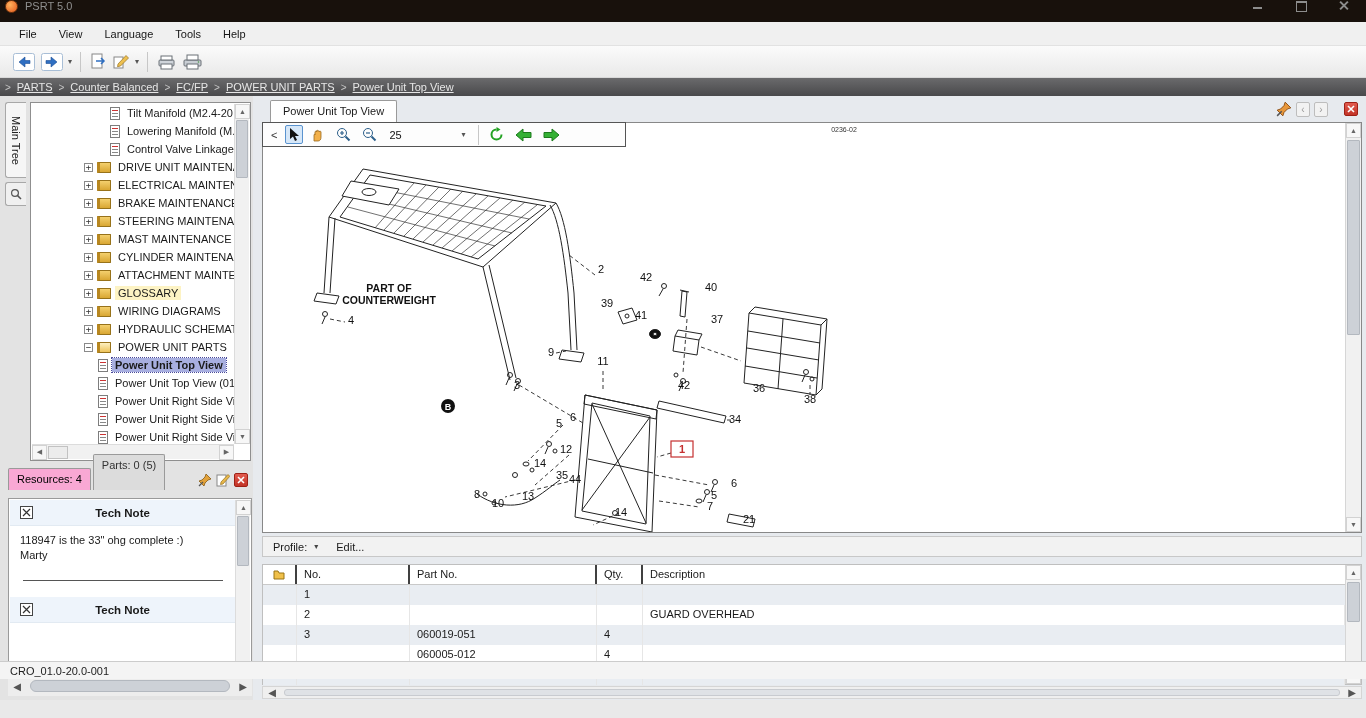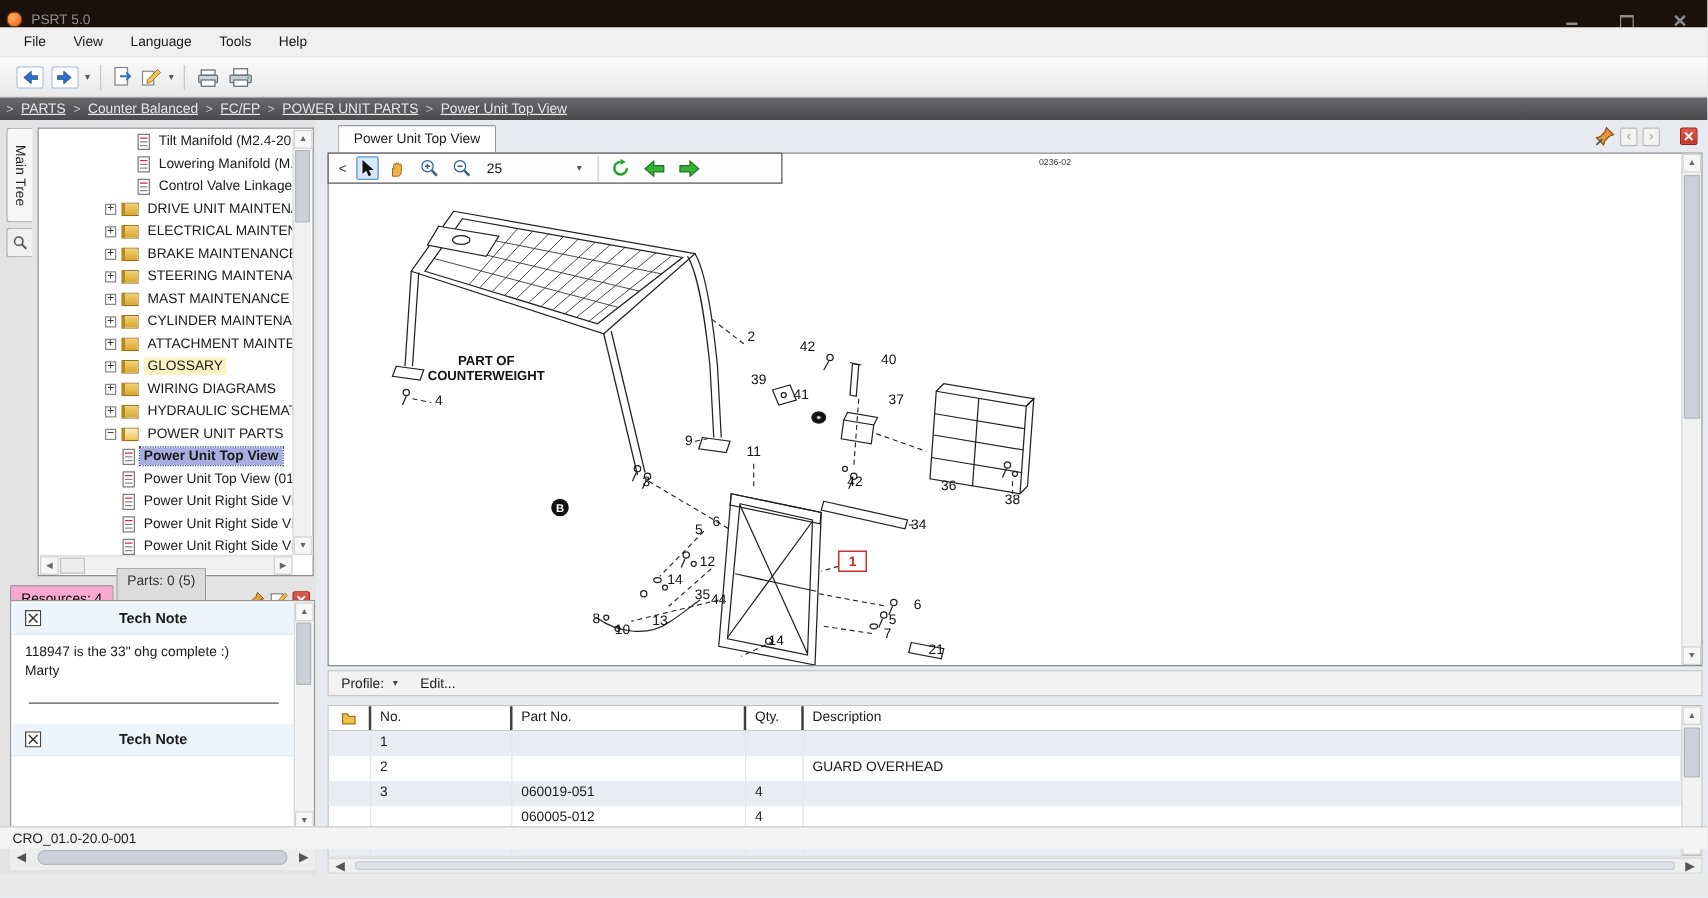--- a/index.html
+++ b/index.html
@@ -1,20 +1,20 @@
 <!DOCTYPE html>
 <html><head>
 <meta charset="utf-8">
 <style>
   *{margin:0;padding:0;box-sizing:border-box}
   html,body{width:1366px;height:718px;overflow:hidden}
   body{font-family:"Liberation Sans",sans-serif;font-size:11px;color:#1a1a1a;background:#e9e9e9;position:relative}
 
   
-  .titlebar{position:absolute;left:0;top:0;width:1366px;height:22px;background:#18110c;display:flex;align-items:flex-end;color:#9a9a9a}
+  .titlebar{position:absolute;left:0;top:0;width:1366px;height:22px;background:#18110c;display:flex;align-items:flex-start;color:#9a9a9a}
   .app-icon{width:13px;height:13px;border-radius:50%;background:radial-gradient(circle at 35% 35%,#ffb25e,#e2571b);border:1px solid #7a3a10;margin:0 7px 0 5px;flex:none}
   .app-title{font-size:11px;color:#8f8f8f}
   .win-controls{margin-left:auto;display:flex;gap:32px;padding-right:16px;align-items:center}
   .ctl{width:11px;height:11px;position:relative;cursor:default}
   .ctl-min::after{content:"";position:absolute;left:0;bottom:2px;width:9px;height:2px;background:#8d8d8d}
   .ctl-max::after{content:"";position:absolute;left:0;top:1px;width:9px;height:8px;border:1px solid #8d8d8d;border-top-width:2px}
   .ctl-close::before,.ctl-close::after{content:"";position:absolute;left:4px;top:0;width:2px;height:11px;background:#8d8d8d}
   .ctl-close::before{transform:rotate(45deg)}
   .ctl-close::after{transform:rotate(-45deg)}
 
@@ -59,21 +59,21 @@
   .sb-thumb{background:#cdd1d7;border:1px solid #b3b8bf;border-radius:1px}
   .grip{width:20px;height:13px;border:1px solid #c2c2c2;background:#ececec;margin:0 1px;flex:none}
 
   
   .respanel{position:absolute;left:8px;top:372px;width:244px;height:228px}
   .res-tabrow{height:22px;display:flex;align-items:flex-end}
   .res-tabs{display:flex;align-items:flex-end}
   .res-tab{height:36px;padding:4px 8px 0;border:1px solid #9a9a9a;border-bottom:none;background:#dcdcdc;margin-right:2px;border-radius:2px 2px 0 0;color:#333}
   .res-tab.active{background:#f9a8d4;font-weight:normal;color:#000;height:22px}
   .res-icons{margin-left:auto;display:flex;gap:4px;align-items:center;padding:0 4px 3px 0}
-  .res-body{position:absolute;left:0;top:12px;width:244px;height:186px;background:#fff;border:1px solid #9a9a9a}
+  .res-body{position:absolute;left:0;top:30px;width:244px;height:186px;background:#fff;border:1px solid #9a9a9a}
   .res-cards{position:absolute;left:1px;top:1px;right:16px;bottom:1px;overflow:hidden}
   .note-head{height:26px;background:#eef4fb;display:flex;align-items:center;position:relative;border-bottom:1px solid #e2eaf2}
   .note-icon{position:absolute;left:10px;top:6px}
   .note-title{width:100%;text-align:center;font-weight:bold;font-size:11.5px}
   .note-body{padding:7px 10px;line-height:15px}
   .note-divider{width:200px;margin:10px auto 16px;border-top:1px solid #555}
   .res-sb{position:absolute;top:1px;bottom:1px;right:1px;width:15px;background:#f1f1f1;border-left:1px solid #dcdcdc}
   .res-hscroll{position:absolute;left:0;bottom:0;width:244px;height:20px;background:#ededed;display:flex;align-items:center}
   .res-hbtn{width:18px;height:18px;display:flex;align-items:center;justify-content:center;color:#555;font-size:10px;flex:none}
   .res-hthumb{height:12px;background:#cdd1d7;border:1px solid #b3b8bf;border-radius:6px;flex:1;margin:0 4px}

